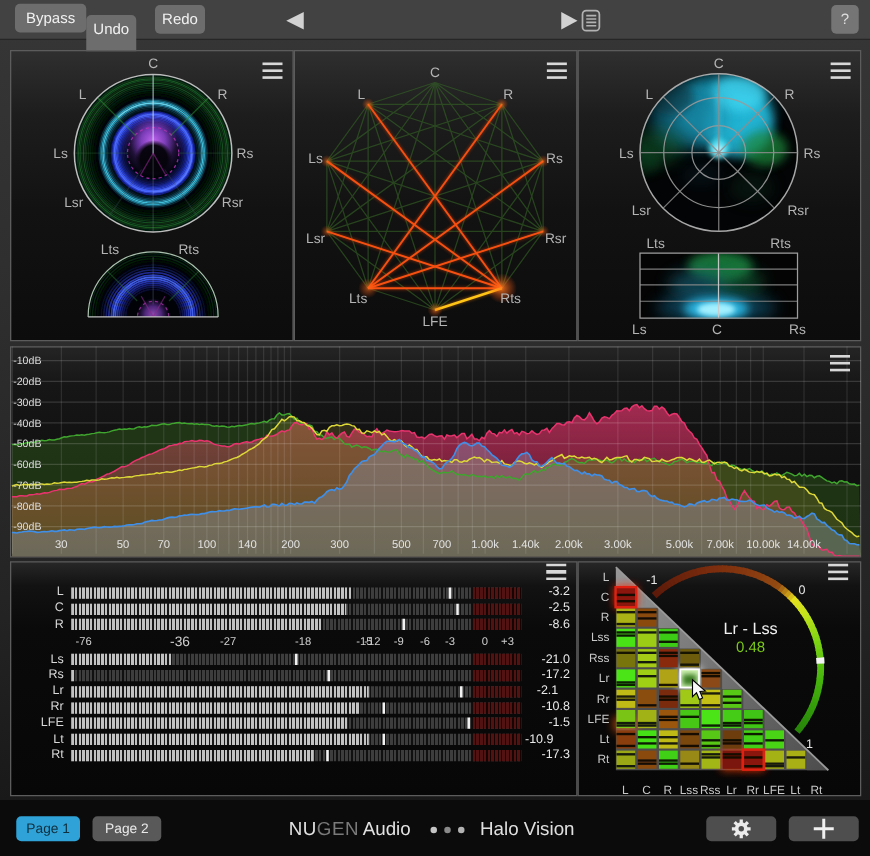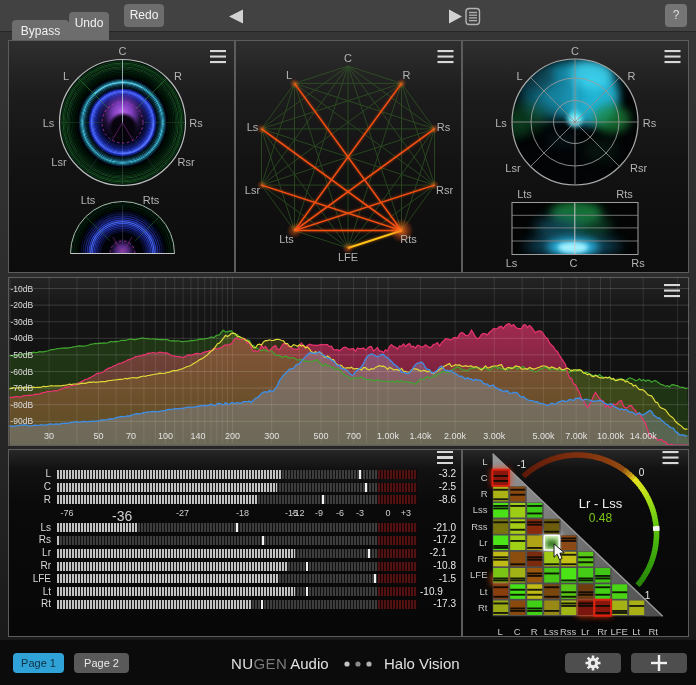--- a/index.html
+++ b/index.html
@@ -2,21 +2,21 @@
 <html><head><meta charset="utf-8"><style>
 html,body{margin:0;padding:0;background:#000;}
 body{width:696px;height:685px;font-family:"Liberation Sans",sans-serif;overflow:hidden;position:relative;}
 #root{position:absolute;left:0;top:0;width:696px;height:685px;background:linear-gradient(180deg,#363636 0%,#2e2e2e 35%,#242424 70%,#161616 100%);}
 .panel{position:absolute;border:1px solid #5c5c5c;background:linear-gradient(180deg,#2f2f2f 0%,#1d1d1d 22%,#121212 55%,#0c0c0c 100%);box-sizing:border-box;}
 .btn{position:absolute;background:#6d6d6d;border-radius:4px;color:#f2f2f2;font-size:12px;text-align:center;}
 svg{position:absolute;left:0;top:0;}
 </style></head><body>
 <div id="root">
 <div style="position:absolute;left:0;top:0;width:696px;height:31px;background:#424242;border-bottom:1px solid #262626"></div>
-<div class="btn" style="left:12px;top:20px;width:57px;height:23px;line-height:23px">Bypass</div>
+<div class="btn" style="left:12px;top:3px;width:57px;height:23px;line-height:23px">Bypass</div>
 <div class="btn" style="left:69px;top:12px;width:40px;height:34px;line-height:23px">Undo</div>
 <div class="btn" style="left:124px;top:4px;width:40px;height:23px;line-height:23px">Redo</div>
 <svg width="696" height="31" style="left:0;top:0">
 <path d="M243,9.5 L243,23.5 L229,16.5 Z" fill="#d2d2d2"></path>
 <path d="M449,9.5 L449,23.5 L462,16.5 Z" fill="#d2d2d2"></path>
 <rect x="466" y="8.5" width="13.5" height="16" rx="3" fill="none" stroke="#b2b2b2" stroke-width="1.4"></rect>
 <g stroke="#b2b2b2" stroke-width="1.3">
         <line x1="469" y1="12.5" x2="477" y2="12.5"></line>
         <line x1="469" y1="15.2" x2="477" y2="15.2"></line>
         <line x1="469" y1="17.9" x2="477" y2="17.9"></line>
@@ -437,21 +437,21 @@
       <div style="position:absolute;left:48.5px;top:33.60000000000002px;width:220px;height:9px;background:repeating-linear-gradient(90deg,#c2c2c2 0px,#c2c2c2 2px,#181818 2px,#181818 3px)"></div>
       <div style="position:absolute;left:356.2px;top:33.60000000000002px;width:2px;height:9px;background:#f2f2f2"></div>
       <div style="position:absolute;left:411.5px;top:32.10000000000002px;width:36px;text-align:right;font-size:10px;color:#e8e8e8">-2.5</div>
       <div style="position:absolute;left:0;top:44.89999999999998px;width:42.5px;text-align:right;font-size:10px;color:#d8d8d8">R</div>
       <div style="position:absolute;left:48.5px;top:46.39999999999998px;width:360px;height:9px;background:repeating-linear-gradient(90deg,#3d3d3d 0px,#3d3d3d 2px,#101010 2px,#101010 3px)"></div>
       <div style="position:absolute;left:369.0px;top:46.39999999999998px;width:39.5px;height:9px;background:repeating-linear-gradient(90deg,#521212 0px,#521212 2px,#150404 2px,#170404 3px)"></div>
       <div style="position:absolute;left:48.5px;top:46.39999999999998px;width:200px;height:9px;background:repeating-linear-gradient(90deg,#c2c2c2 0px,#c2c2c2 2px,#181818 2px,#181818 3px)"></div>
       <div style="position:absolute;left:313.3px;top:46.39999999999998px;width:2px;height:9px;background:#f2f2f2"></div>
       <div style="position:absolute;left:411.5px;top:44.89999999999998px;width:36px;text-align:right;font-size:10px;color:#e8e8e8">-8.6</div>
       <div style="position:absolute;left:38.5px;top:59.200000000000045px;width:40px;text-align:center;font-size:9px;color:#cfcfcf">-76</div>
-      <div style="position:absolute;left:103.5px;top:59.200000000000045px;width:40px;text-align:left;font-size:14px;color:#cfcfcf">-36</div>
+      <div style="position:absolute;left:103.5px;top:59.200000000000045px;width:40px;text-align:right;font-size:11px;color:#cfcfcf">-36</div>
       <div style="position:absolute;left:167.5px;top:59.200000000000045px;width:40px;text-align:left;font-size:9px;color:#cfcfcf">-27</div>
       <div style="position:absolute;left:227.5px;top:59.200000000000045px;width:40px;text-align:left;font-size:9px;color:#cfcfcf">-18</div>
       <div style="position:absolute;left:249.5px;top:59.200000000000045px;width:40px;text-align:right;font-size:9px;color:#cfcfcf">-15</div>
       <div style="position:absolute;left:269.5px;top:59.200000000000045px;width:40px;text-align:center;font-size:9px;color:#cfcfcf">-12</div>
       <div style="position:absolute;left:290.5px;top:59.200000000000045px;width:40px;text-align:center;font-size:9px;color:#cfcfcf">-9</div>
       <div style="position:absolute;left:311.5px;top:59.200000000000045px;width:40px;text-align:center;font-size:9px;color:#cfcfcf">-6</div>
       <div style="position:absolute;left:331.5px;top:59.200000000000045px;width:40px;text-align:center;font-size:9px;color:#cfcfcf">-3</div>
       <div style="position:absolute;left:359.5px;top:59.200000000000045px;width:40px;text-align:center;font-size:9px;color:#cfcfcf">0</div>
       <div style="position:absolute;left:377.5px;top:59.200000000000045px;width:40px;text-align:center;font-size:9px;color:#cfcfcf">+3</div>
       <div style="position:absolute;left:0;top:72.60000000000002px;width:42.5px;text-align:right;font-size:10px;color:#d8d8d8">Ls</div>

